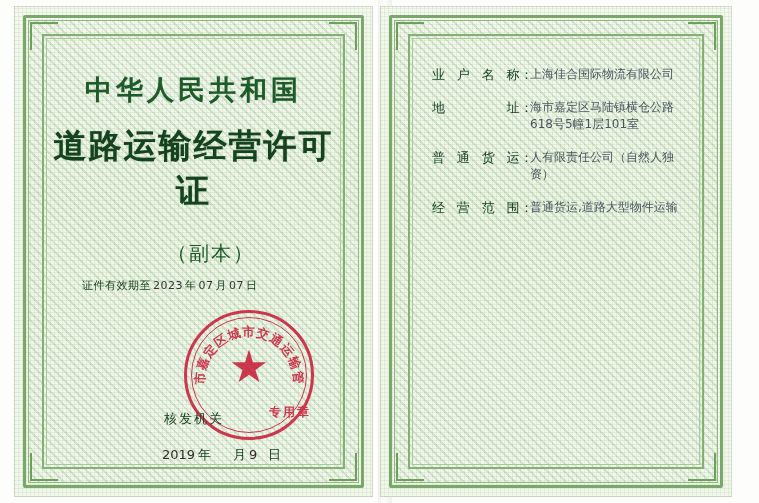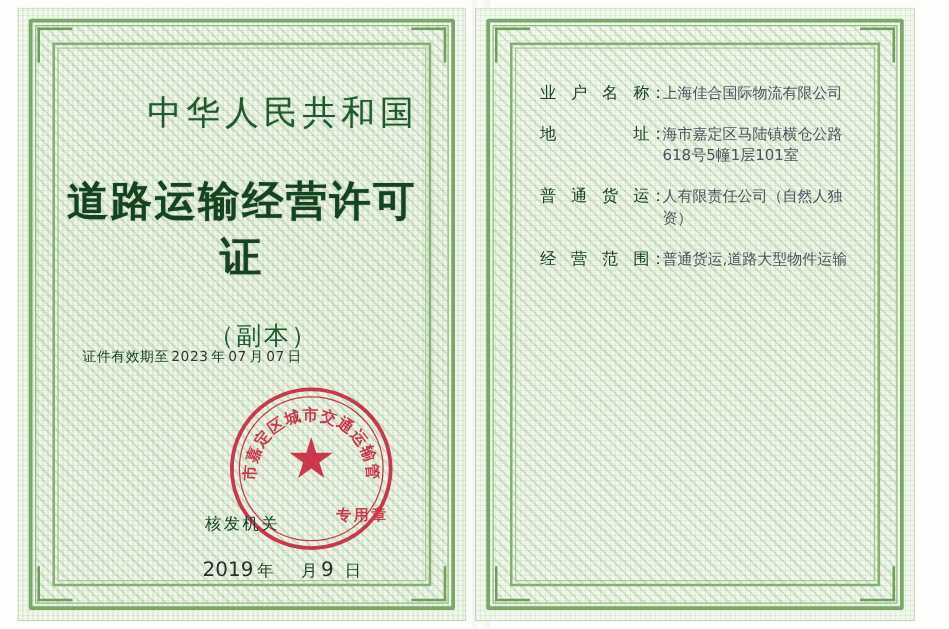--- a/index.html
+++ b/index.html
@@ -79,30 +79,30 @@
   .corner.br { bottom: 16px; right: 16px;   border-left: none;  border-top: none; }
 
   .content {
     position: absolute;
     inset: 36px 38px 38px 38px;
   }
 
   
   .nation-title {
     margin-top: 30px;
-    text-align: right;
-    font-family: "DejaVu Serif", "Liberation Serif", serif;
-    font-weight: normal;
+    text-align: center;
+    font-family: "DejaVu Serif", "Liberation Serif", serif;
+    font-weight: bold;
     font-size: 27px;
     letter-spacing: 4px;
     color: #1d5b2a;
     text-shadow: 0 0 1px rgba(20,70,30,0.35);
   }
   .doc-title {
-    margin-top: 31px;
+    margin-top: 16px;
     text-align: center;
     font-family: "DejaVu Serif", "Liberation Serif", serif;
     font-weight: bold;
     font-size: 33px;
     letter-spacing: 2px;
     color: #14441f;
     text-shadow: 0 0 1px rgba(10,50,20,0.5);
   }
   .doc-sub {
     margin-top: 26px;
@@ -134,21 +134,21 @@
     text-align: center;
     font-size: 12px;
     color: #2b2b2b;
     border-bottom: 1px solid #5c8a4d;
     font-family: "DejaVu Sans", "Liberation Sans", sans-serif;
   }
   .license-line .tail { white-space: nowrap; }
 
   .validity {
     position: absolute;
-    left: 14px;
+    left: 30px;
     top: 236px;
     font-size: 11px;
     color: #17431f;
     font-family: "DejaVu Serif", "Liberation Serif", serif;
     display: flex;
     align-items: baseline;
     gap: 2px;
     letter-spacing: 0.5px;
     text-align: center;
   }
@@ -230,21 +230,21 @@
     display: flex;
     align-items: baseline;
     gap: 3px;
     font-size: 13px;
     color: #17431f;
     font-family: "DejaVu Serif", "Liberation Serif", serif;
   }
   .date-line .v {
     color: #2c2c2c;
     font-family: "DejaVu Sans", "Liberation Sans", sans-serif;
-    font-size: 16px;
+    font-size: 13px;
   }
   .date-line .blank {
     display: inline-block;
     min-width: 16px;
   }
 
   
   .fields {
     position: absolute;
     left: 14px;

